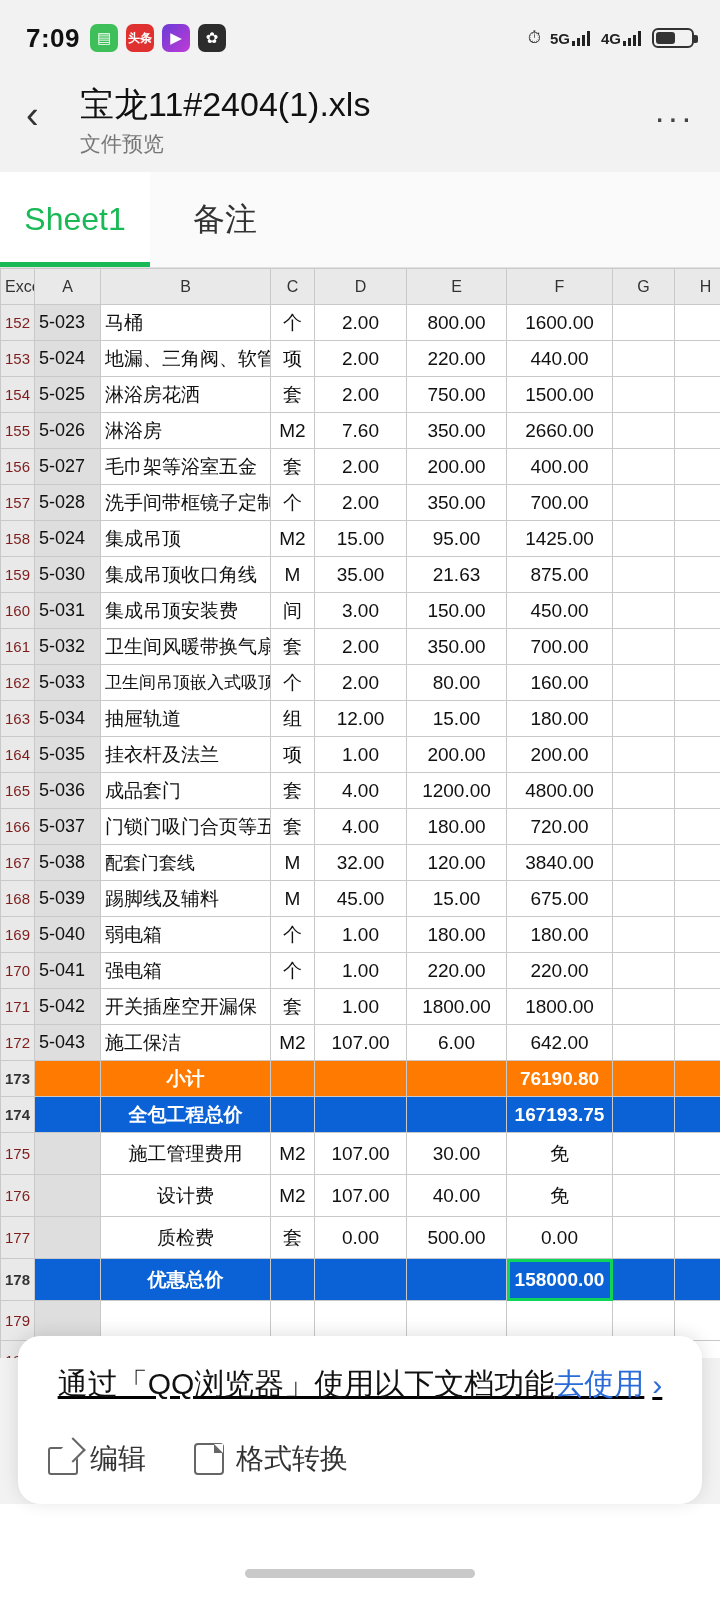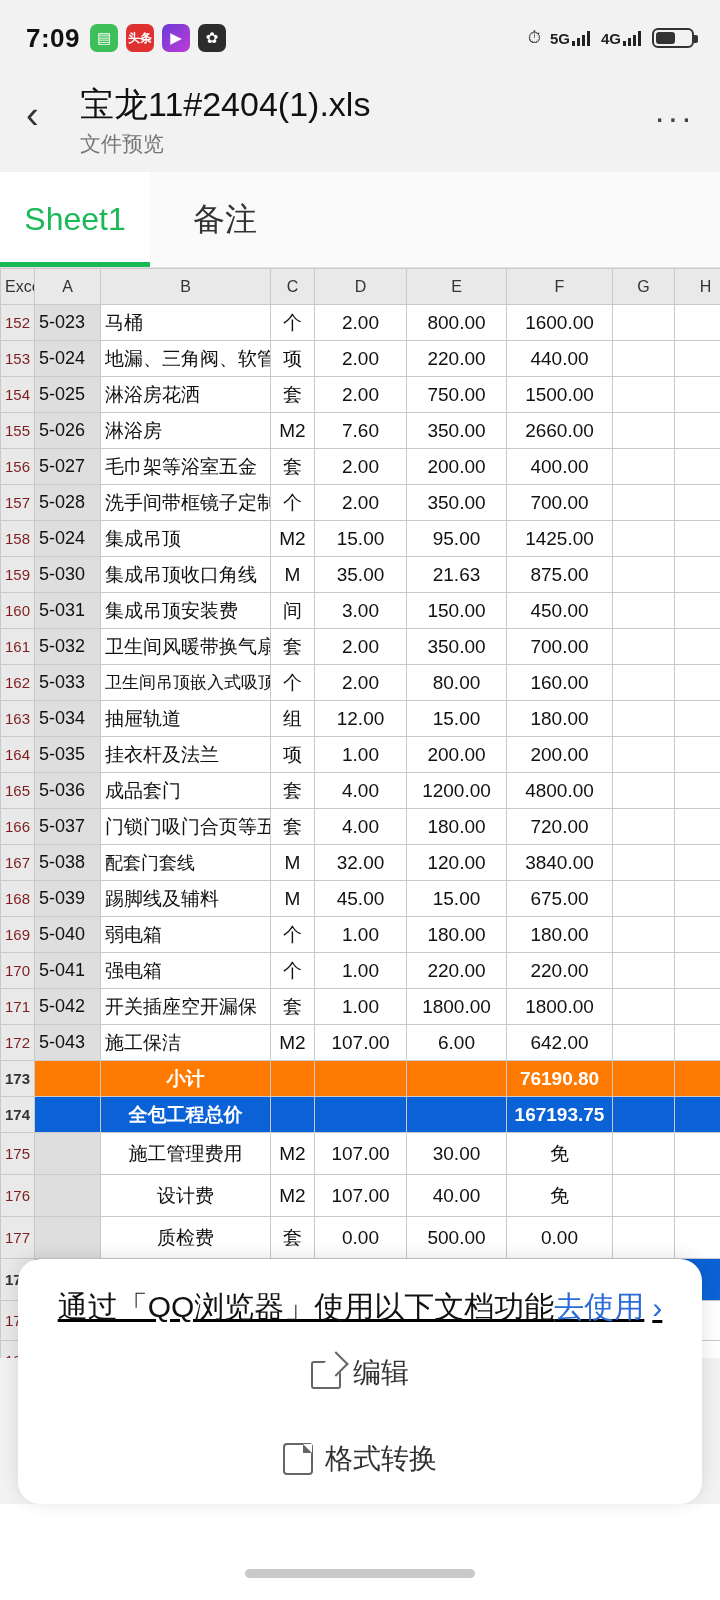--- a/index.html
+++ b/index.html
@@ -73,21 +73,21 @@
 
   
   .promo {
     position:absolute; left:18px; right:18px; bottom:96px;
     background:#fff; border-radius:22px; padding:28px 30px 26px 30px;
     box-shadow: 0 -2px 18px rgba(0,0,0,0.12);
   }
   .promo-row1 { display:flex; align-items:center; justify-content:center;text-decoration:underline; }
   .promo-title { font-size:30px; color:#111; font-weight:500; }
   .promo-action { font-size:30px; color:#2a6bd8; display:flex; align-items:center; gap:8px; }
-  .promo-row2 { display:flex; align-items:center; gap:48px; margin-top:26px;flex-direction:column; }
+  .promo-row2 { display:flex; align-items:center; gap:48px; margin-top:35px; }
   .promo-item { display:flex; align-items:center; gap:12px; font-size:28px; color:#333; }
   .pi-icon { width:30px; height:32px; border:2px solid #666; border-radius:4px; position:relative; }
   .pi-icon.pencil { border:none; }
   .pi-icon.pencil:before {
     content:""; position:absolute; left:0; top:4px; width:26px; height:24px;
     border:2px solid #666; border-radius:3px;
   }
   .pi-icon.pencil:after {
     content:""; position:absolute; right:-4px; top:-2px; width:16px; height:16px;
     border-bottom:2px solid #666; border-right:2px solid #666; transform:rotate(-45deg);

